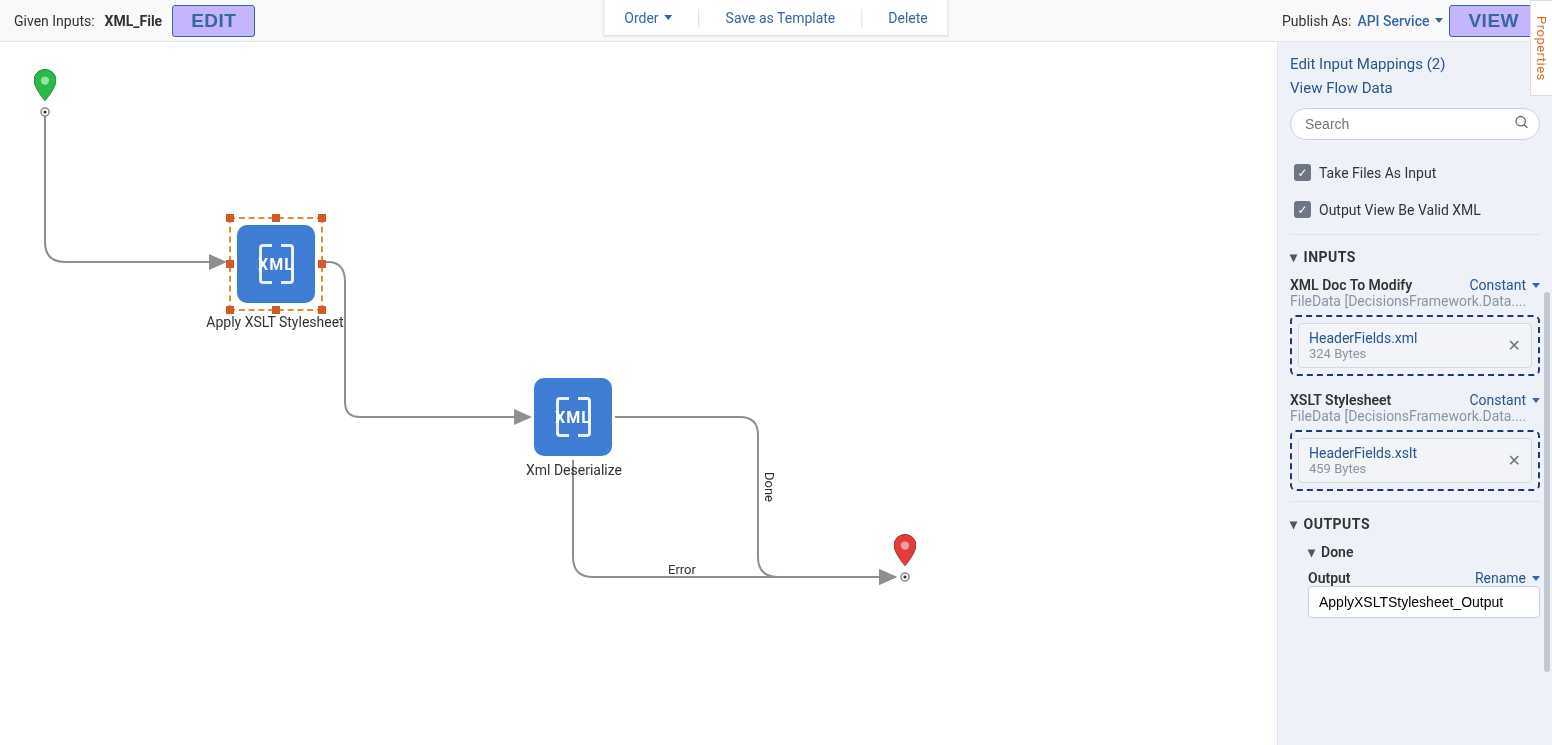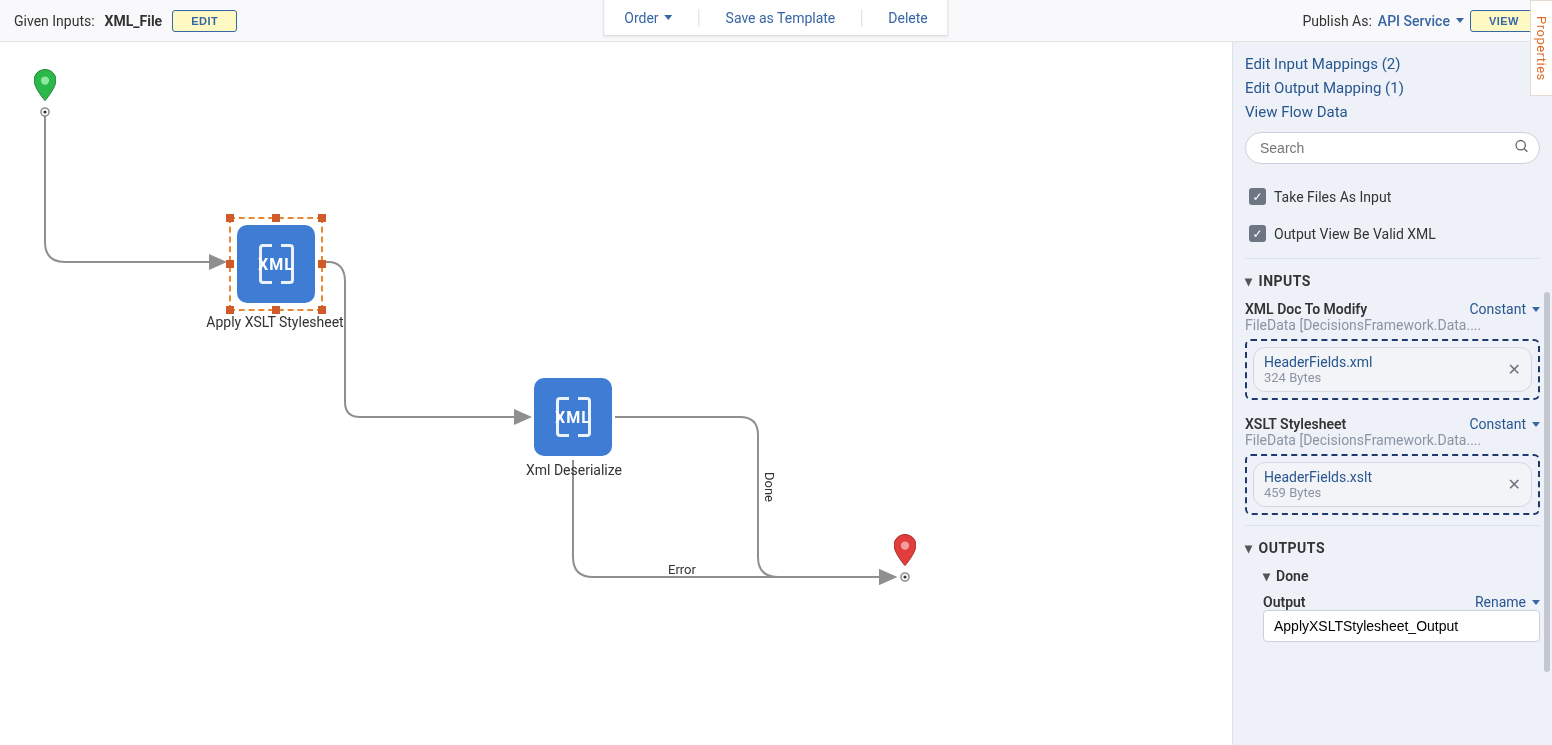--- a/index.html
+++ b/index.html
@@ -22,26 +22,26 @@
     display: flex;
     align-items: center;
     padding: 0 14px;
     position: relative;
   }
   .topbar-left { display: flex; align-items: center; gap: 10px; }
   .given-label { color: #333; }
   .given-value { font-weight: 700; }
   .btn {
     border: 1px solid #3766a5;
-    background: #fef9c3;
+    background: #c4b5fd;
     color: #3766a5;
     padding: 4px 18px;
     border-radius: 3px;
     font-weight: 600;
-    font-size: 11px;
+    font-size: 19px;
     cursor: pointer;
     letter-spacing: .5px;
   }
   .topbar-center {
     position: absolute;
     left: 50%;
     transform: translateX(-50%);
     top: 0;
     background: #fff;
     border: 1px solid #e0e0e0;
@@ -145,21 +145,21 @@
   .marker-pin svg { width: 100%; height: 100%; display:block;}
   .edge-label {
     position: absolute;
     font-size: 13px;
     color: #333;
     background: transparent;
   }
 
   
   .panel {
-    width: 320px;
+    width: 275px;
     background: #eef2f8;
     border-left: 1px solid #dbe2ec;
     padding: 10px 12px 20px 12px;
     overflow-y: auto;
     position:relative;
   }
   .panel-scrollbar {
     position:absolute; right:2px; top:250px; width:6px; height:380px;
     background:#c3c7cf; border-radius:3px;
   }
@@ -206,21 +206,21 @@
   .type-hint { color:#8a94a3; font-size:14px; padding-bottom:6px; white-space:nowrap; overflow:hidden; text-overflow:ellipsis;}
   .dashed-box {
     border: 2px dashed #1f3a6a;
     border-radius: 6px;
     padding: 6px;
     margin-bottom: 10px;
   }
   .file-chip {
     background:#f3f4f7;
     border:1px solid #d2d7e0;
-    border-radius:12px;
+    border-radius:4px;
     padding: 6px 10px;
     display:flex; justify-content:space-between; align-items:center;
   }
   .file-chip .nm { color:#28568f; font-size:14px; }
   .file-chip .sz { color:#8a94a3; font-size:13px; }
   .file-chip .x { color:#6a7482; cursor:pointer; font-size:16px; padding-left:8px;}
   .text-input {
     width: 100%;
     padding: 7px 10px;
     border: 1px solid #c9d1dd;
@@ -343,21 +343,20 @@
     <div class="marker-pin" style="left:894px; top:492px;">
       <svg viewBox="0 0 24 36">
         <path d="M12 0C5.4 0 0 5.3 0 11.8c0 8.3 12 22.2 12 22.2s12-13.9 12-22.2C24 5.3 18.6 0 12 0z" fill="#e23d3d" stroke="#a22525" stroke-width="1"></path>
         <circle cx="12" cy="12" r="4.5" fill="#f59d9d"></circle>
       </svg>
     </div>
   </div>
 
   <div class="panel">
     <a class="link">Edit Input Mappings (2)</a>
-    <a class="link">Edit Output Mapping (1)</a>
     <a class="link">View Flow Data</a>
 
     <div class="search-box">
       <input type="text" placeholder="Search" style="">
       <span class="mag">
         <svg width="16" height="16" viewBox="0 0 24 24" fill="none" stroke="#666" stroke-width="2">
             <circle cx="10" cy="10" r="7"></circle>
             <line x1="20" y1="20" x2="15" y2="15"></line>
           </svg>
       </span>

